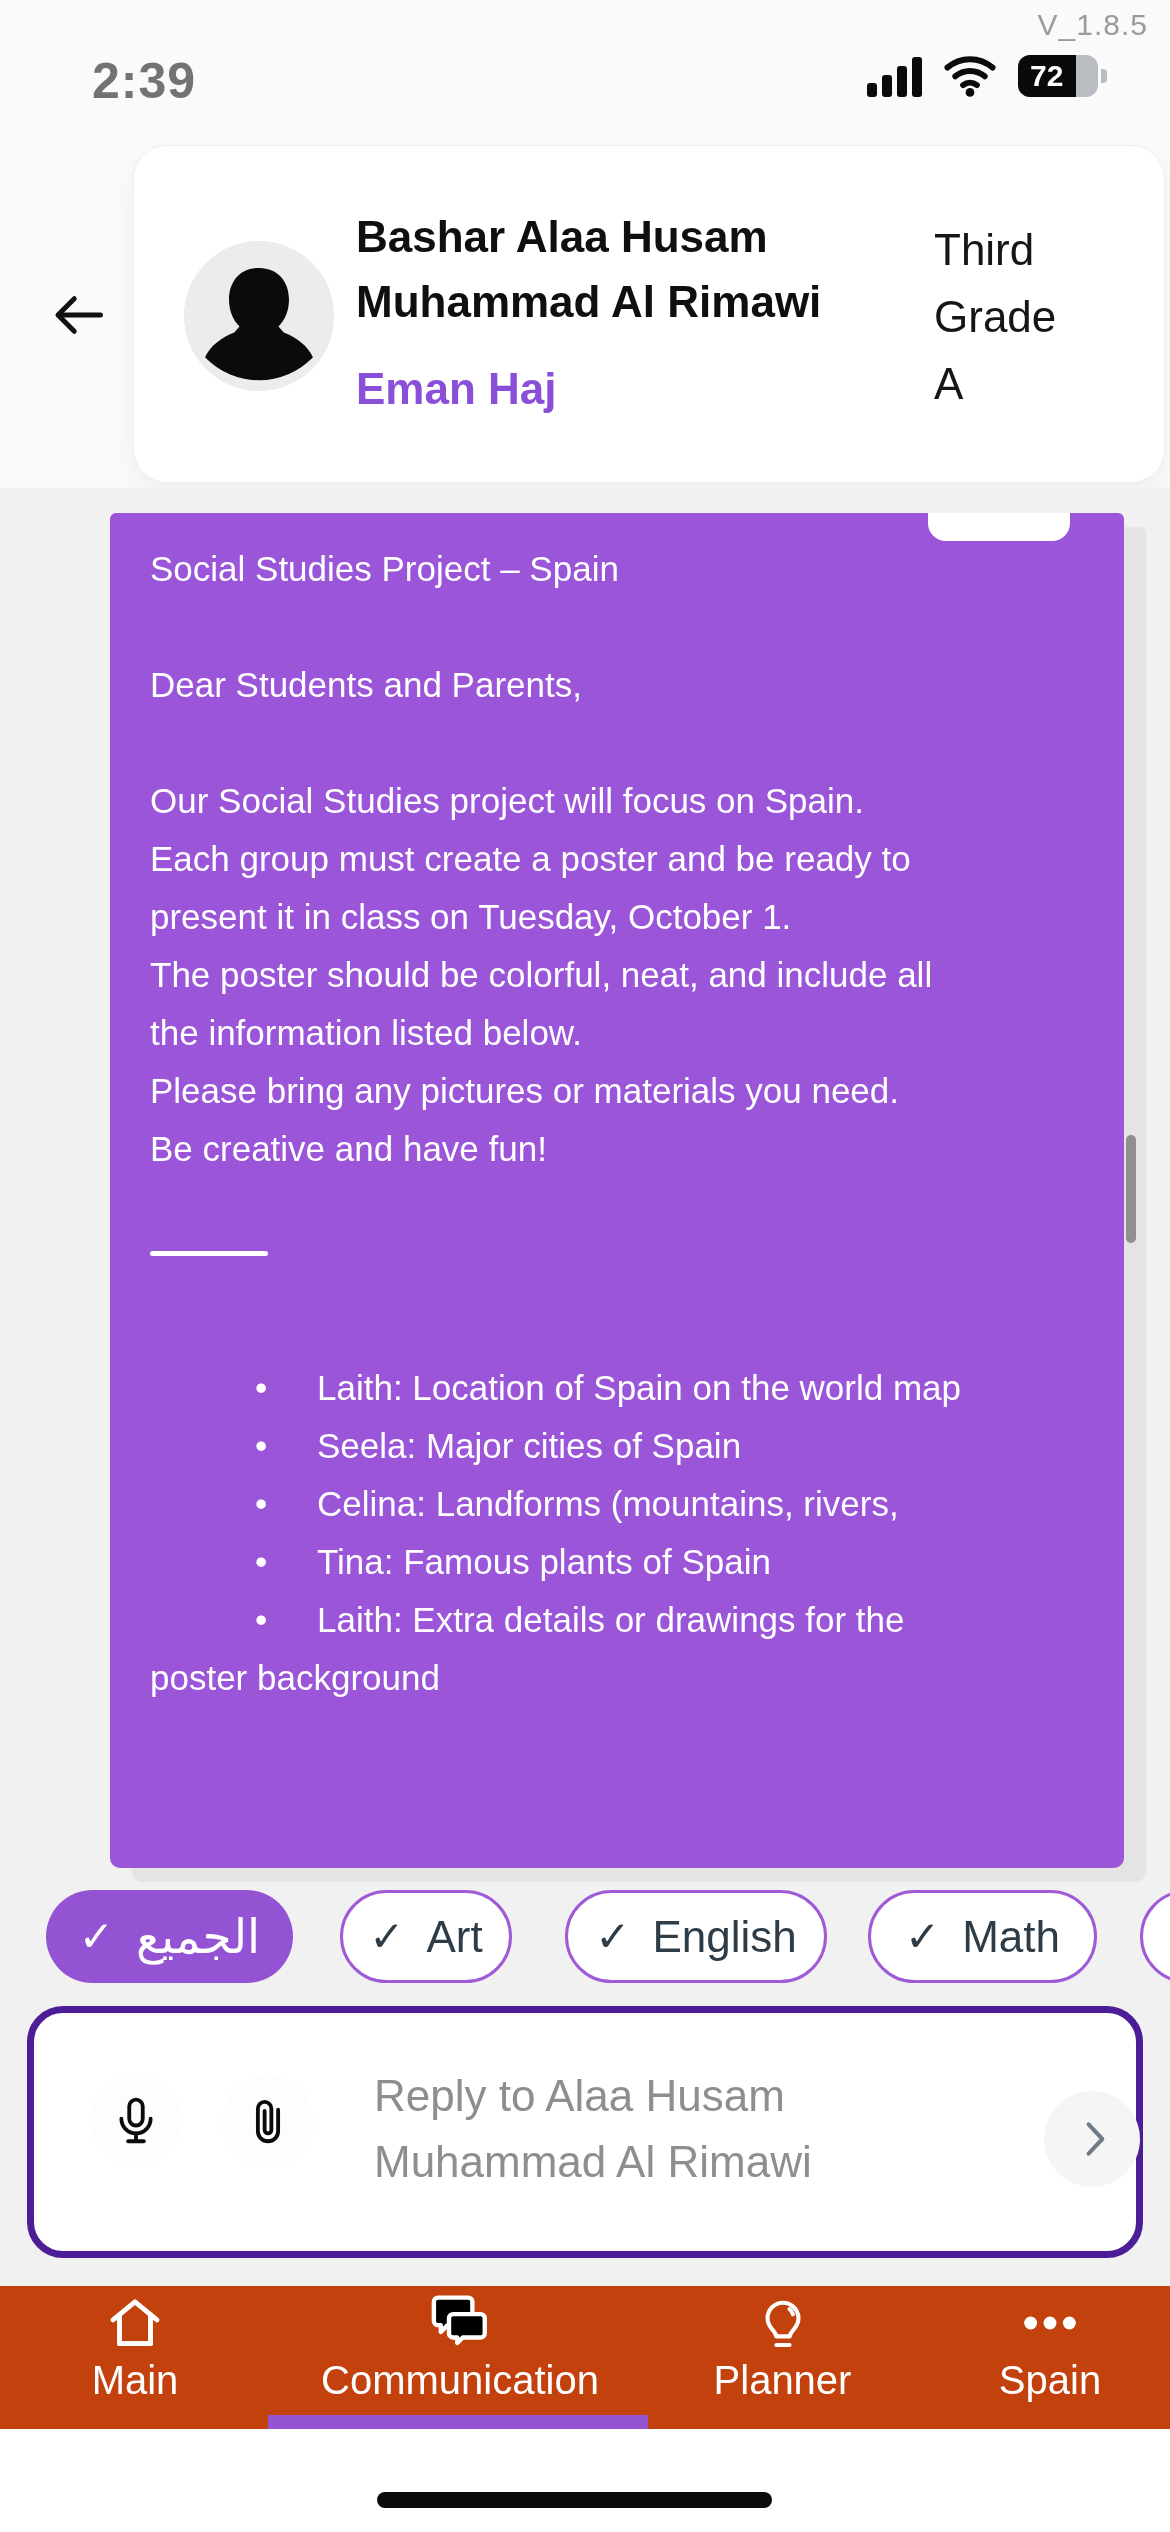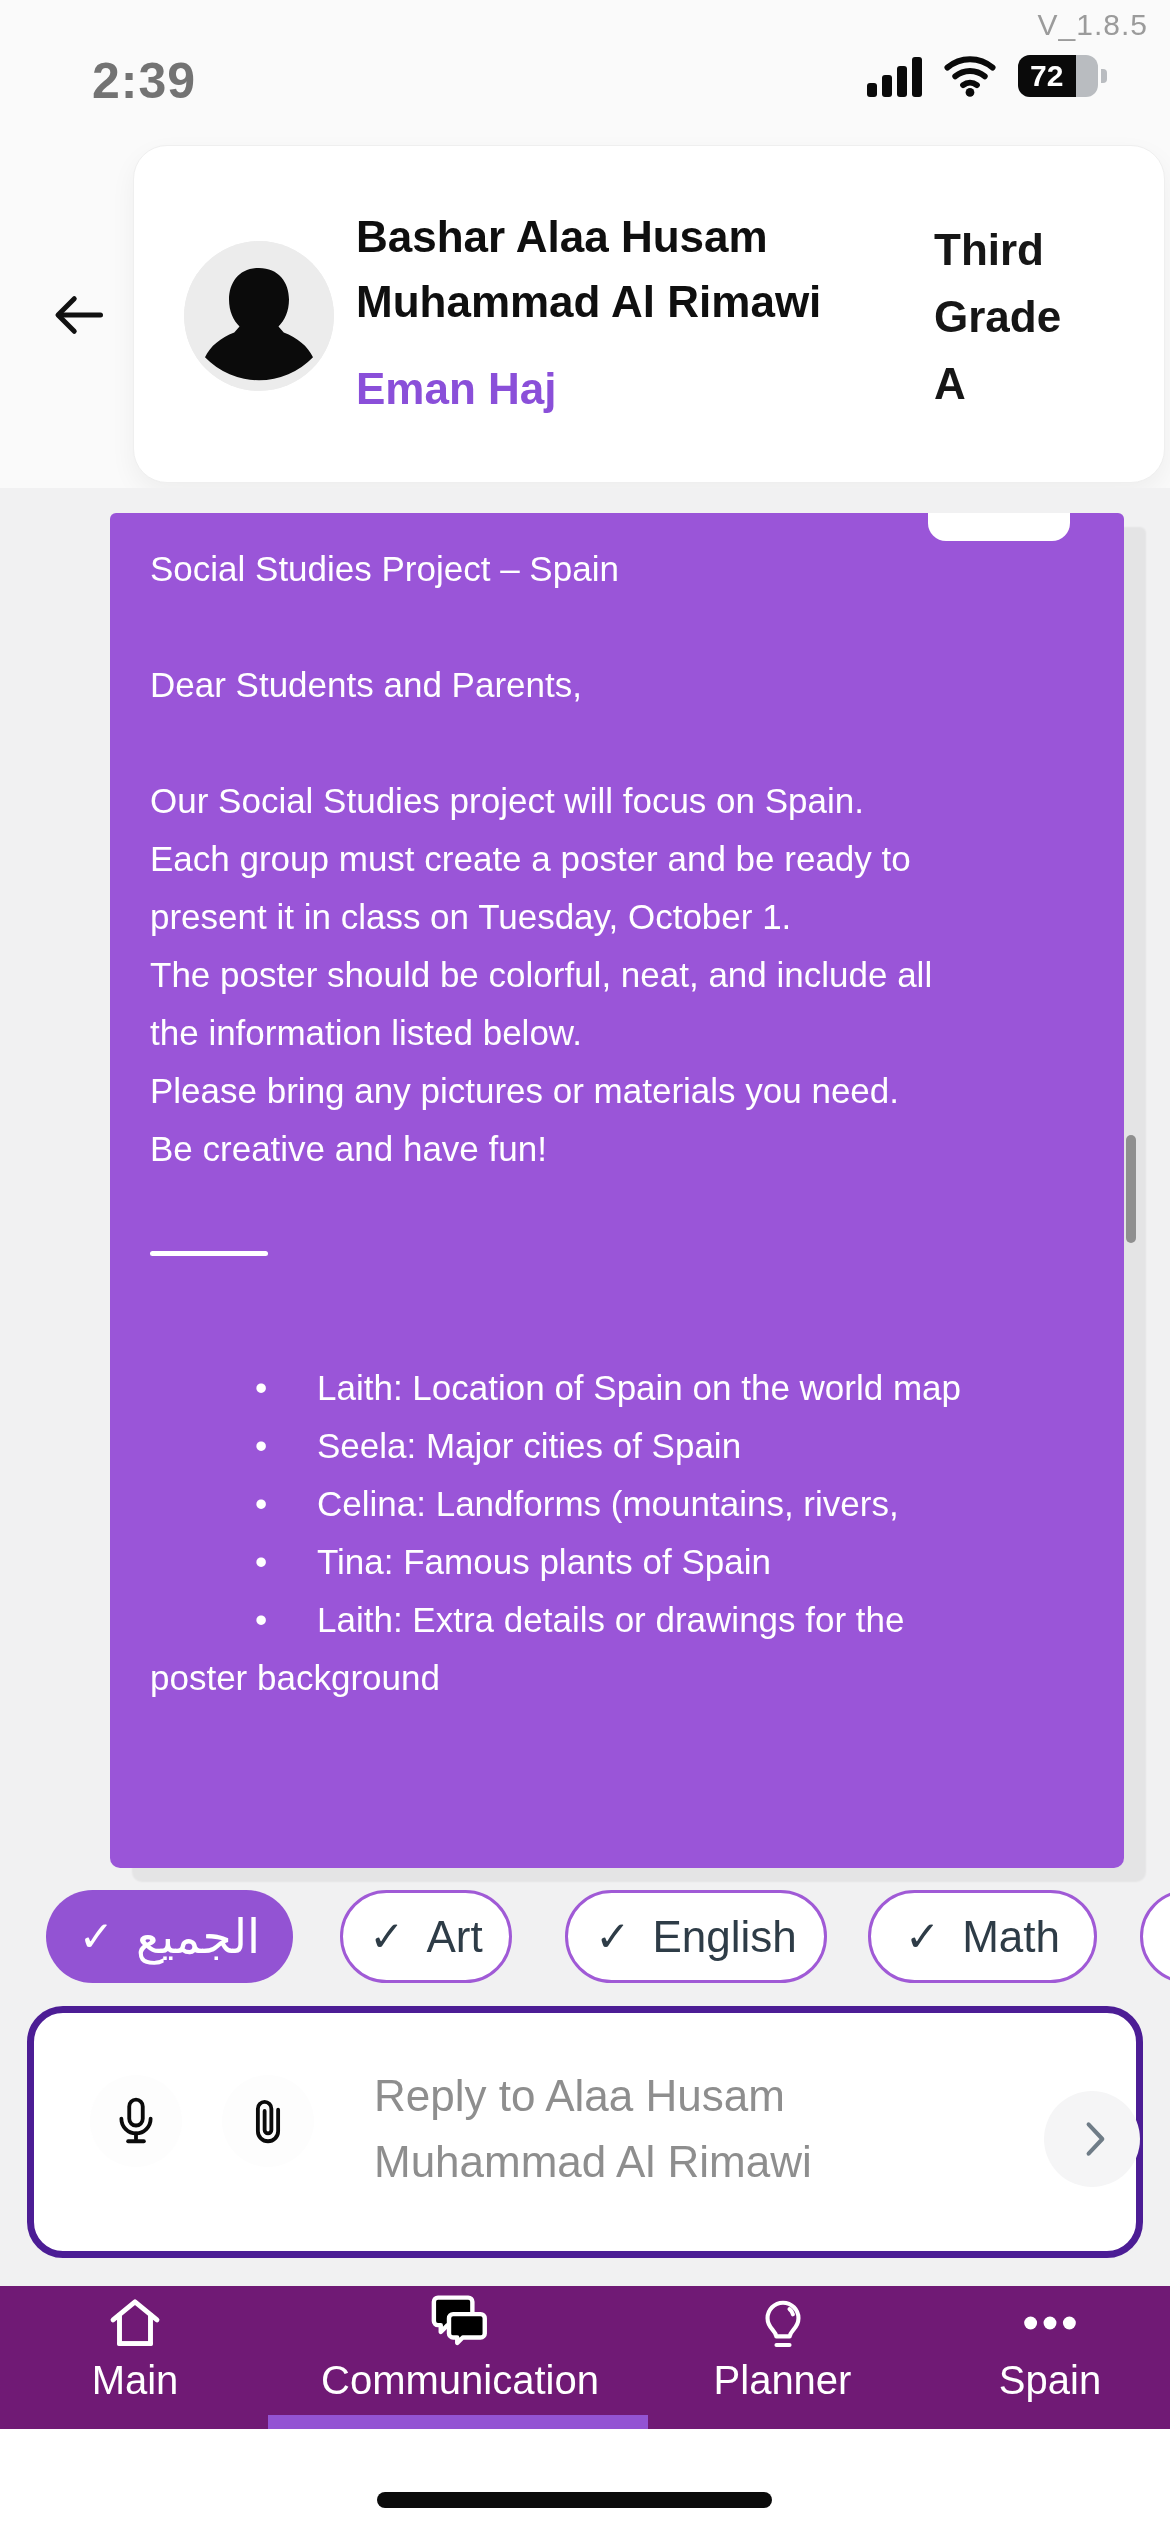--- a/index.html
+++ b/index.html
@@ -19,21 +19,21 @@
   
   .backbtn{position:absolute;top:285px;left:48px;width:60px;height:60px;}
   .hcard{position:absolute;left:133px;top:145px;width:1030px;height:336px;background:#ffffff;
          border:1px solid #efefef;border-radius:34px;box-shadow:0 10px 26px rgba(0,0,0,.05);}
   .avatar{position:absolute;left:50px;top:95px;width:150px;height:150px;border-radius:50%;
           background:#ececec;overflow:hidden;}
   .studentname{position:absolute;left:222px;top:58px;width:530px;font-size:44px;line-height:65px;
                font-weight:700;color:#0f0f0f;}
   .teachername{position:absolute;left:222px;top:218px;font-size:44px;font-weight:700;color:#8a4fd9;}
   .gradeblock{position:absolute;left:800px;top:70px;width:160px;font-size:44px;line-height:67px;
-              font-weight:700;color:#161616;}
+              font-weight:400;color:#161616;}
   
   .chatbg{position:absolute;left:0;top:488px;width:1170px;height:1798px;background:#f1f1f2;}
   .bubble{position:absolute;left:110px;top:513px;width:1014px;height:1355px;background:#9a55d8;
           border-radius:6px 6px 10px 10px;box-shadow:22px 14px 2px rgba(20,20,20,.055);
           color:#ffffff;overflow:hidden;}
   .notch{position:absolute;left:818px;top:0px;width:142px;height:28px;background:#ffffff;
          border-radius:0 0 18px 18px;}
   .msgbody{position:absolute;left:40px;top:27px;width:940px;}
   .ln{font-size:35px;line-height:58px;white-space:nowrap;}
   .gap{margin-bottom:58px;}
@@ -54,21 +54,21 @@
             border-radius:36px;border:7px solid #4c1d95;box-sizing:border-box;}
   .roundbtn{position:absolute;width:92px;height:92px;border-radius:50%;background:#fdfdfd;
             display:flex;align-items:center;justify-content:center;}
   .micbtn{left:56px;top:62px;}
   .clipbtn{left:188px;top:62px;}
   .replyph{position:absolute;left:340px;top:50px;width:620px;font-size:44px;line-height:66px;color:#8e8e8e;}
   .sendbtn{position:absolute;left:1010px;top:78px;width:96px;height:96px;border-radius:50%;background:#f5f5f6;
            display:flex;align-items:center;justify-content:center;}
   .sendbtn svg{margin-left:6px;}
   
-  .nav{position:absolute;left:0;top:2286px;width:1170px;height:143px;background:#701a75;}
+  .nav{position:absolute;left:0;top:2286px;width:1170px;height:143px;background:#c2410c;}
   .navitem{position:absolute;top:0;height:143px;display:flex;flex-direction:column;align-items:center;}
   .navitem .ic{height:64px;display:flex;align-items:flex-end;justify-content:center;margin-top:4px;}
   .navitem .nl{color:#ffffff;font-size:40px;margin-top:4px;white-space:nowrap;}
   .ni-main{left:55px;width:160px;}
   .ni-comm{left:280px;width:360px;}
   .ni-plan{left:690px;width:185px;}
   .ni-more{left:965px;width:170px;}
   .activebar{position:absolute;left:268px;top:2415px;width:380px;height:14px;background:#9353d3;}
   .bottomwhite{position:absolute;left:0;top:2429px;width:1170px;height:103px;background:#ffffff;}
   .homeind{position:absolute;left:377px;top:2492px;width:395px;height:16px;border-radius:9px;background:#0b0b0b;}

